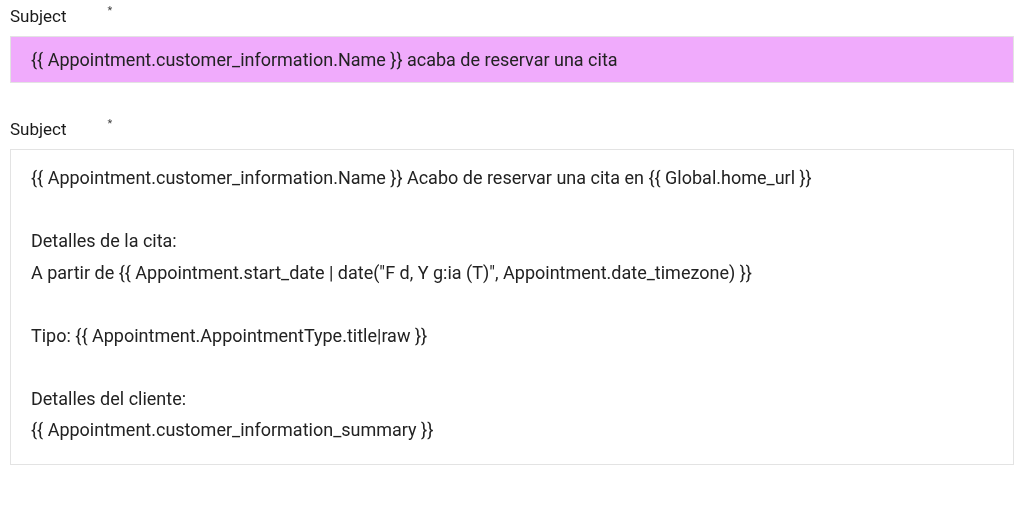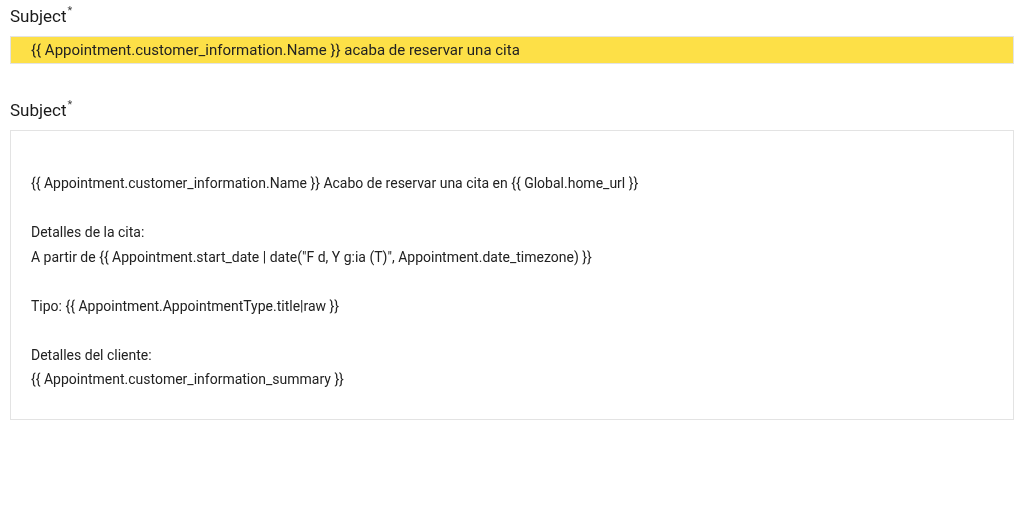--- a/index.html
+++ b/index.html
@@ -16,43 +16,44 @@
     }
     .field-block {
       margin-bottom: 36px;
     }
     .field-label {
       font-size: 17px;
       color: #1a1a1a;
       margin-bottom: 10px;
       display: flex;
       align-items: flex-start;
+      gap: 40px;
     }
     .required-star {
       font-size: 11px;
       color: #444;
       margin-left: 1px;
       position: relative;
       top: -2px;
     }
     .subject-input {
       width: 100%;
       border: 1px solid #e3e3e3;
-      background: #fde047;
-      padding: 4px 20px;
-      font-size: 15px;
+      background: #f0abfc;
+      padding: 12px 20px;
+      font-size: 18px;
       font-family: inherit;
       color: #222222;
     }
     .message-box {
       width: 100%;
       border: 1px solid #e3e3e3;
       background: #ffffff;
-      padding: 40px 20px 18px 20px;
-      font-size: 14px;
+      padding: 12px 20px 18px 20px;
+      font-size: 18px;
       font-family: inherit;
       color: #222222;
       line-height: 1.75;
       white-space: pre-wrap;
       min-height: 290px;
     }
   </style>
 </head>
 <body>
 

